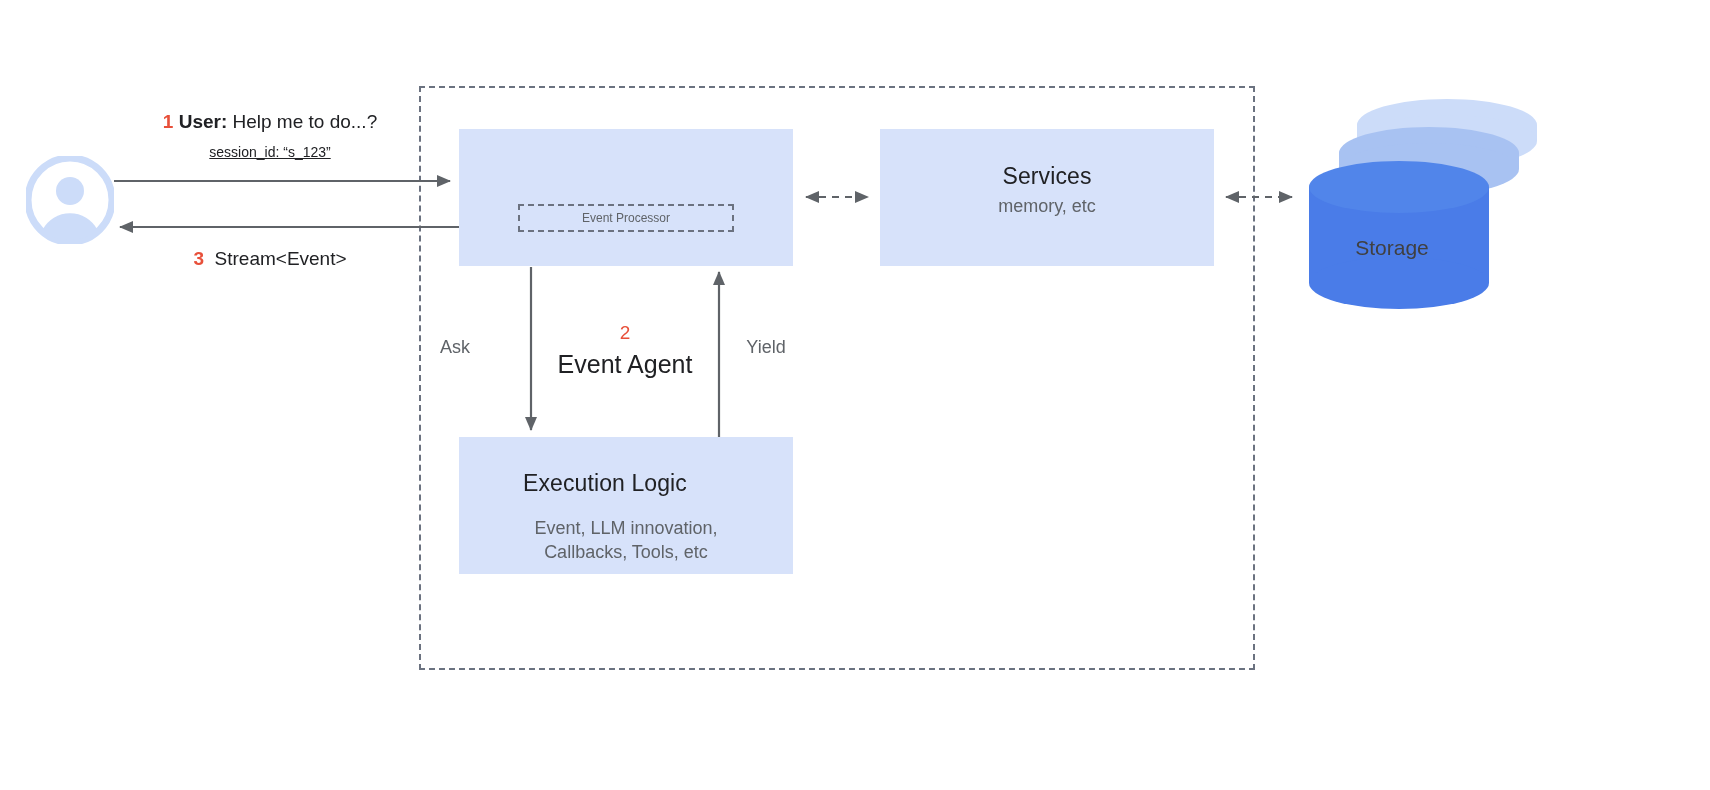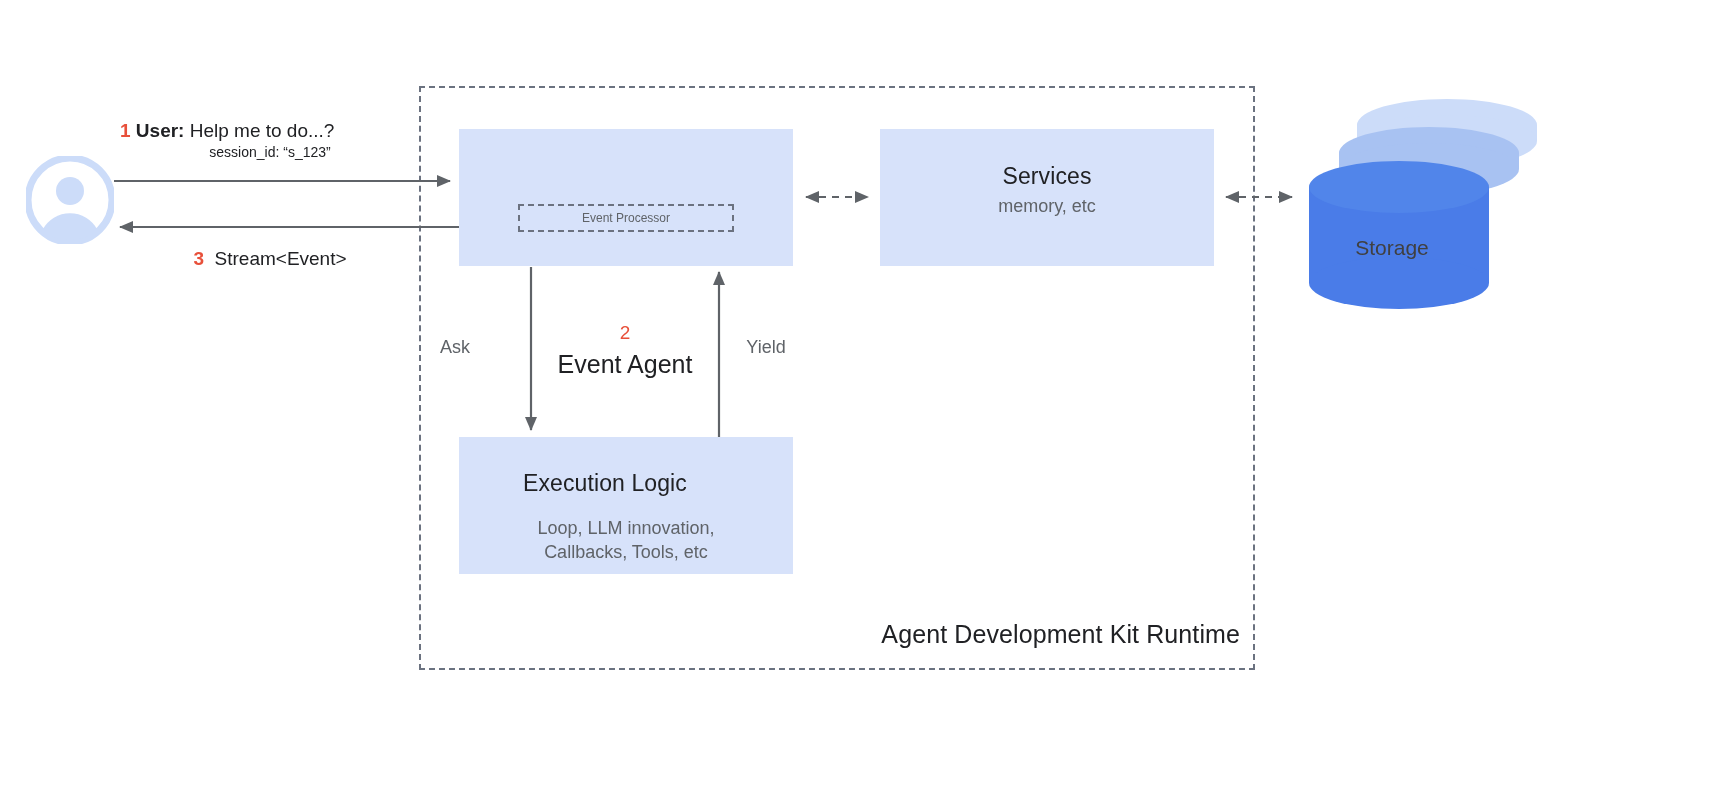--- a/index.html
+++ b/index.html
@@ -95,33 +95,35 @@
     height: 88px;
   }
 
   
   .step-num {
     color: #e8503a;
     font-weight: bold;
   }
   #msg1 {
     left: 120px;
-    top: 120px;
+    top: 111px;
     width: 300px;
+    text-align: center;
     font-size: 19px;
     color: #202124;
   }
   #msg1 .strong { font-weight: bold; }
   #session-id {
     left: 120px;
     top: 144px;
     width: 300px;
     text-align: center;
     font-size: 14px;
     color: #202124;
+    text-decoration: underline;
   }
   #msg3 {
     left: 120px;
     top: 248px;
     width: 300px;
     text-align: center;
     font-size: 19px;
     color: #202124;
   }
 
@@ -249,21 +251,21 @@
 
   <div class="abs box" id="services-box"></div>
   <div class="abs box-title" id="services-title">Services</div>
   <div class="abs box-sub" id="services-sub">
     <div>memory, etc</div>
   </div>
 
   <div class="abs box" id="exec-box"></div>
   <div class="abs box-title" id="exec-title">Execution Logic</div>
   <div class="abs box-sub" id="exec-sub">
-    <div>Loop, LLM innovation,</div>
+    <div>Event, LLM innovation,</div>
     <div>Callbacks, Tools, etc</div>
   </div>
 
   <div class="abs" id="loop-num">2</div>
   <div class="abs" id="loop-label">Event Agent</div>
   <div class="abs" id="ask-label">Ask</div>
   <div class="abs" id="yield-label">Yield</div>
 
   <svg class="abs storage" viewBox="0 0 240 215">
 
@@ -280,15 +282,14 @@
     </g>
 
     <g>
       <rect x="12" y="92" width="180" height="96" fill="#4a7ce8"></rect>
       <ellipse cx="102" cy="92" rx="90" ry="26" fill="#5185ea"></ellipse>
       <ellipse cx="102" cy="188" rx="90" ry="26" fill="#4a7ce8"></ellipse>
     </g>
   </svg>
   <div class="abs" id="storage-label">Storage</div>
 
-  <div class="abs runtime-label">Agent Development Kit Runtime</div>
 
 </div>
 
 </body></html>

